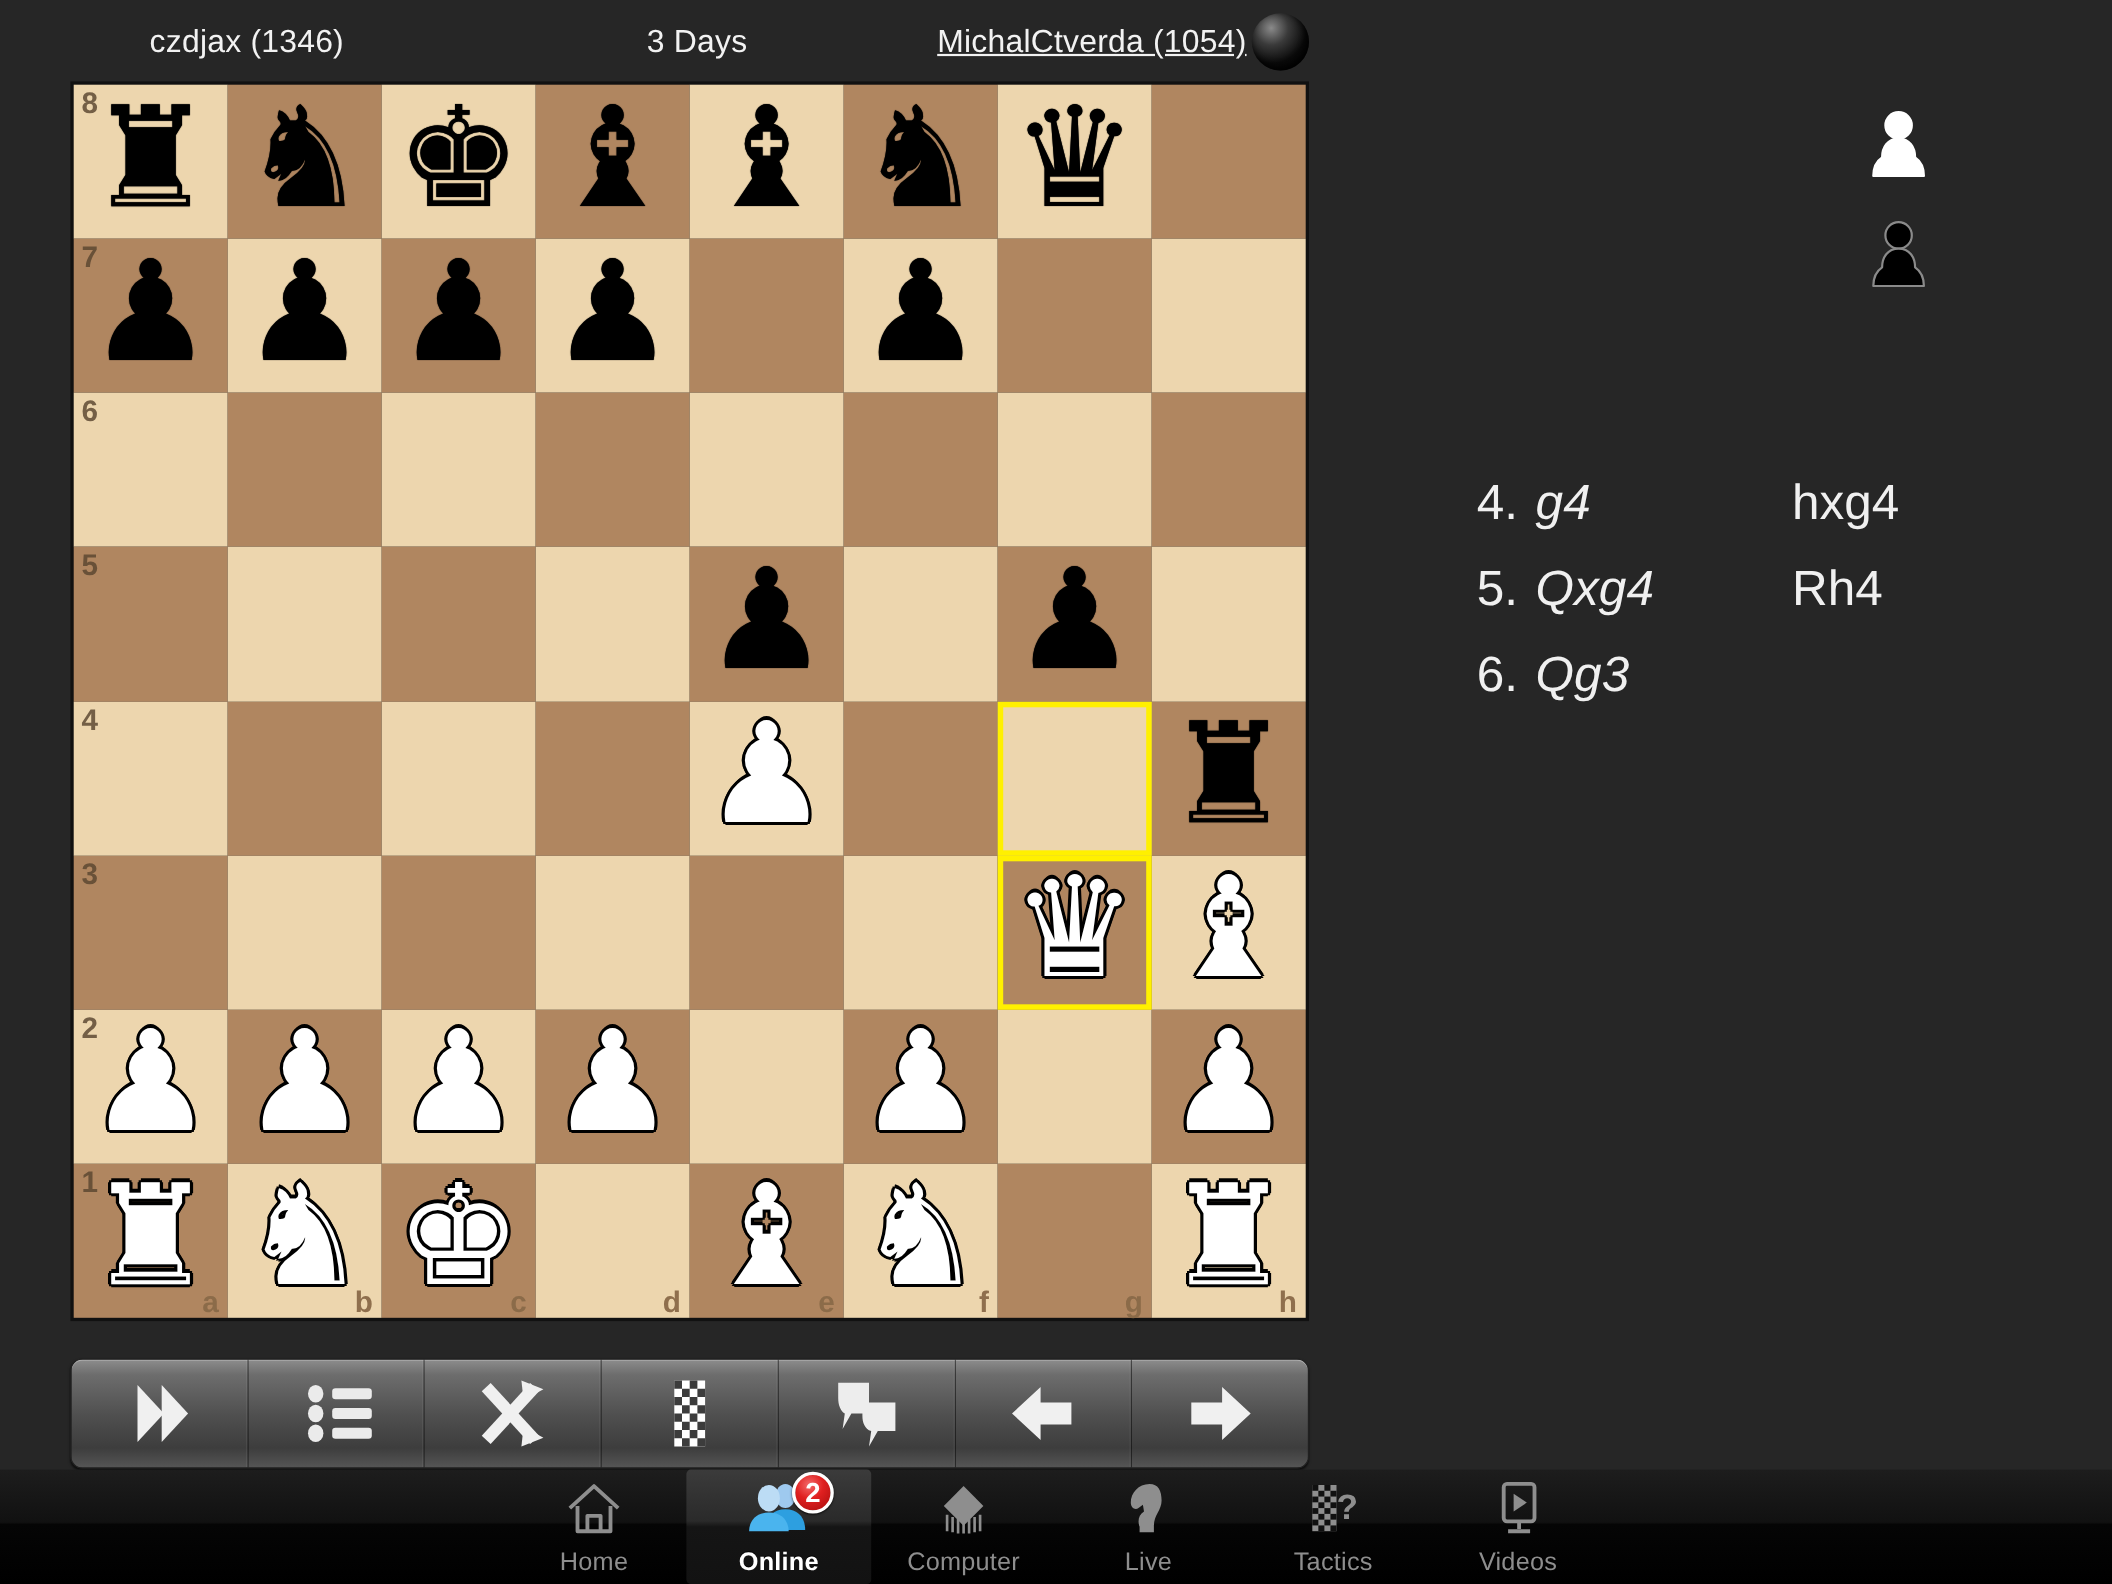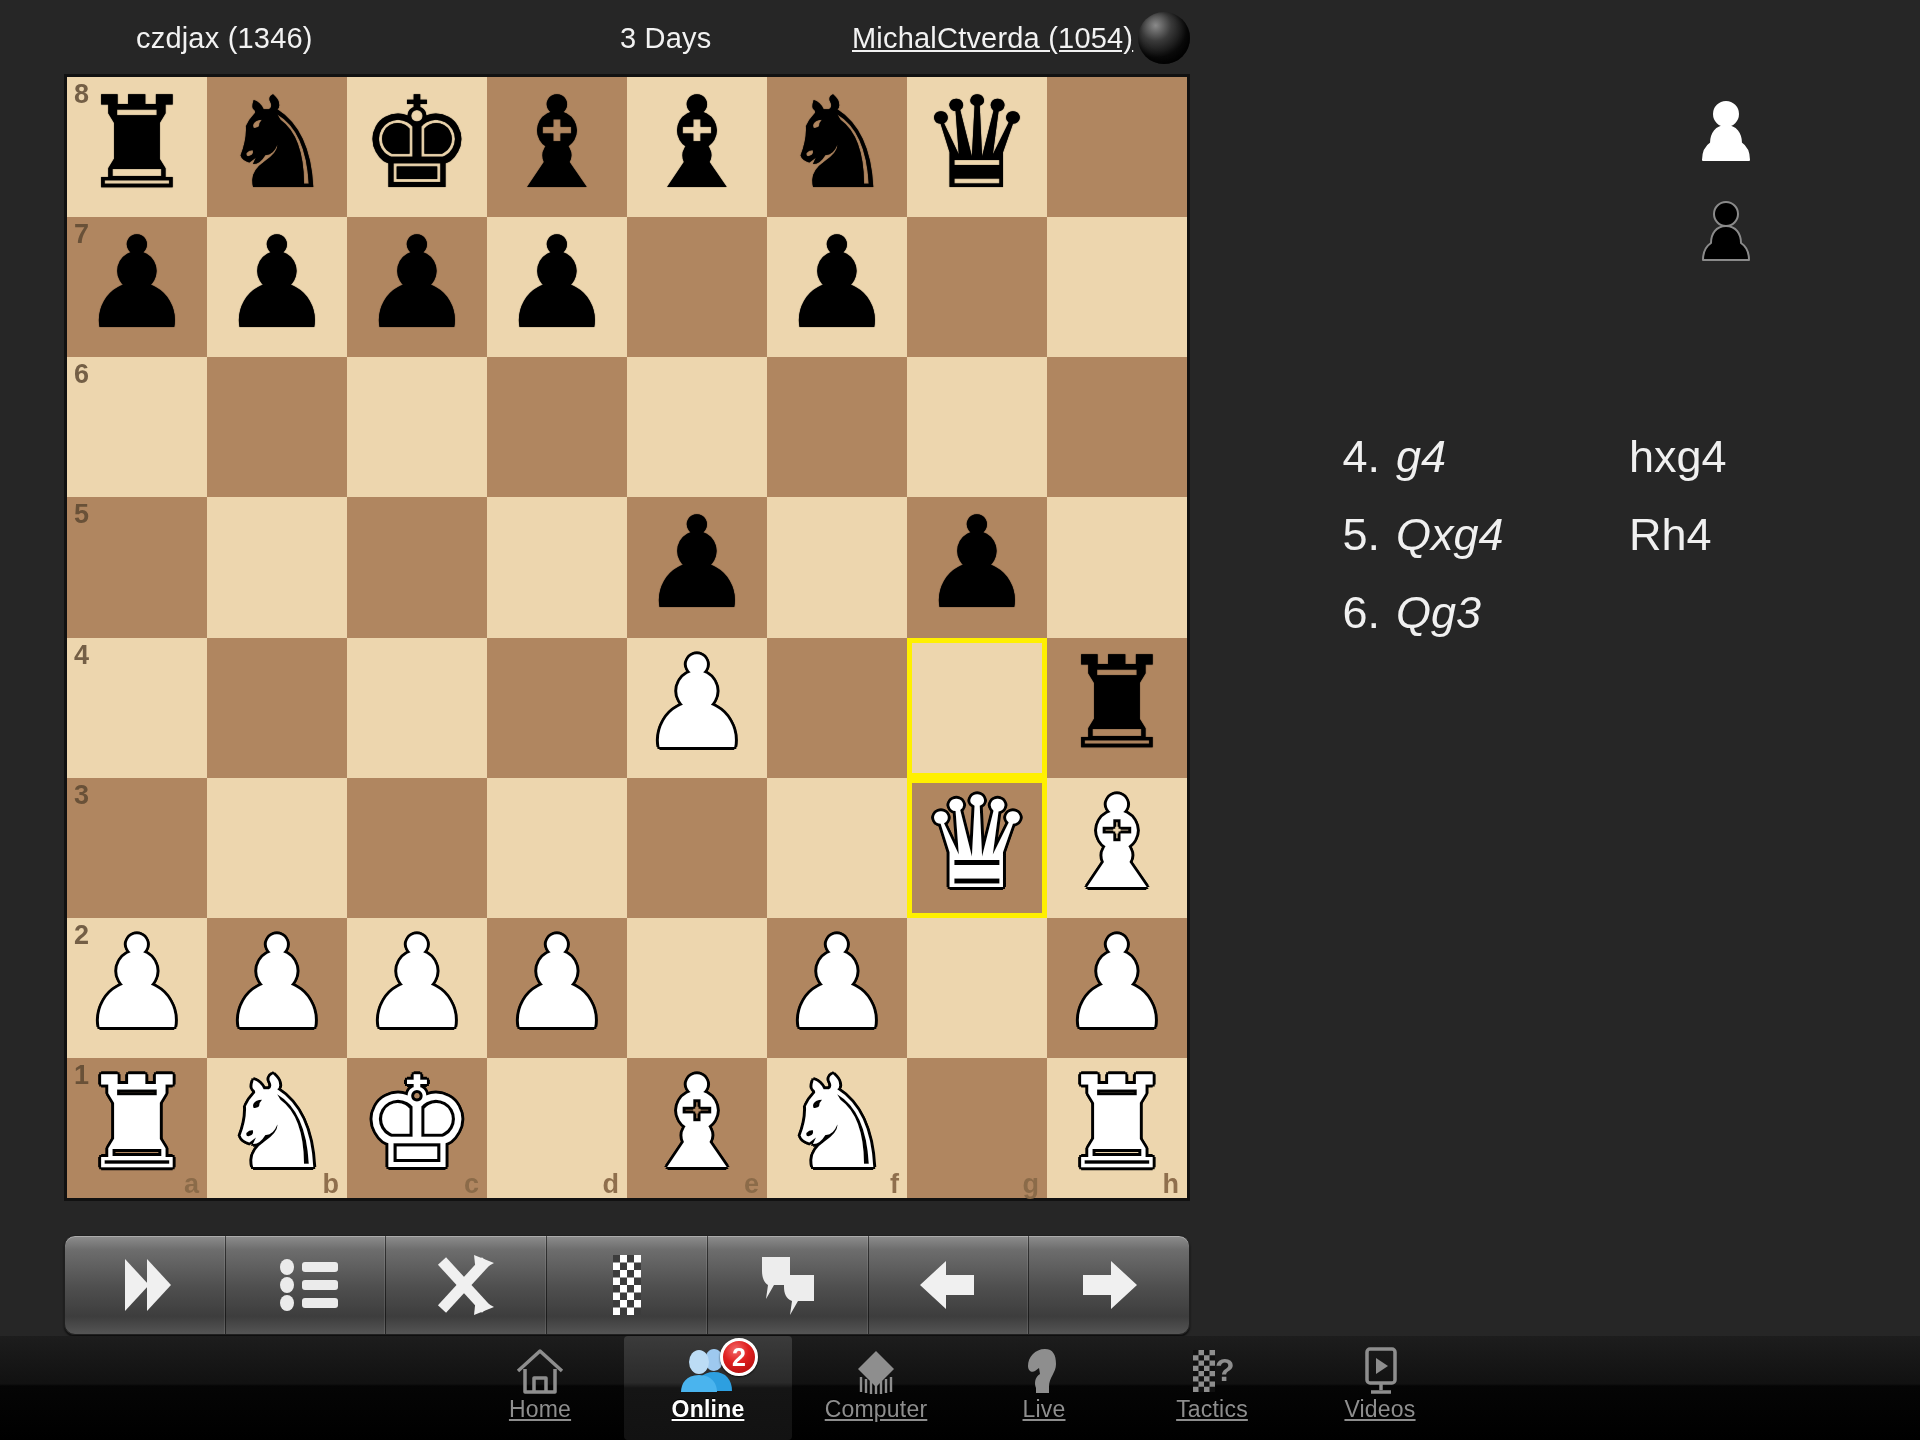--- a/index.html
+++ b/index.html
@@ -22,21 +22,21 @@
     display: flex; align-items: center;
     color: #fff;
   }
   .hdr-name {
     position: absolute;
     font-size: 29px; color: #f2f2f2;
     white-space: nowrap;
     letter-spacing: .2px;
   }
   #hdr-white { left: 136px; top: 22px; }
-  #hdr-time  { left: 620px; top: 22px; }
+  #hdr-time  { left: 588px; top: 22px; }
   #hdr-black { left: 852px; top: 22px; text-decoration: underline; }
   #turn-indicator {
     position: absolute; left: 1138px; top: 12px;
     width: 52px; height: 52px; border-radius: 50%;
     background: radial-gradient(circle at 34% 26%, #8a8a8a 0%, #3a3a3a 30%, #0a0a0a 62%, #000 100%);
     box-shadow: inset -2px -3px 7px rgba(0,0,0,.9);
   }
 
   
   #board-wrap {
@@ -152,26 +152,25 @@
     display: flex; flex-direction: column;
     align-items: center; justify-content: flex-start;
     padding-top: 10px;
   }
   .tab.active {
     background: linear-gradient(to bottom, #3b3b3b 0%, #2a2a2a 45%, #151515 50%, #121212 100%);
     border-radius: 4px;
   }
   .tab-ico { height: 50px; display: flex; align-items: center; justify-content: center; }
   .tab-lbl {
-    margin-top: 0;
+    margin-top: 10px;
     font-size: 23px;
     color: #8e8e8e;
     letter-spacing: .2px;
     text-shadow: 0 -1px 0 #000;
-    text-decoration: underline;
   }
   .tab.active .tab-lbl { color: #ffffff; font-weight: bold; }
   .badge {
     position: absolute;
     left: 96px; top: 2px;
     min-width: 38px; height: 38px;
     border-radius: 19px;
     background: radial-gradient(circle at 40% 28%, #f36a6a 0%, #e02020 42%, #a80c0c 100%);
     border: 3px solid #ffffff;
     color: #fff; font-size: 25px; font-weight: bold;

